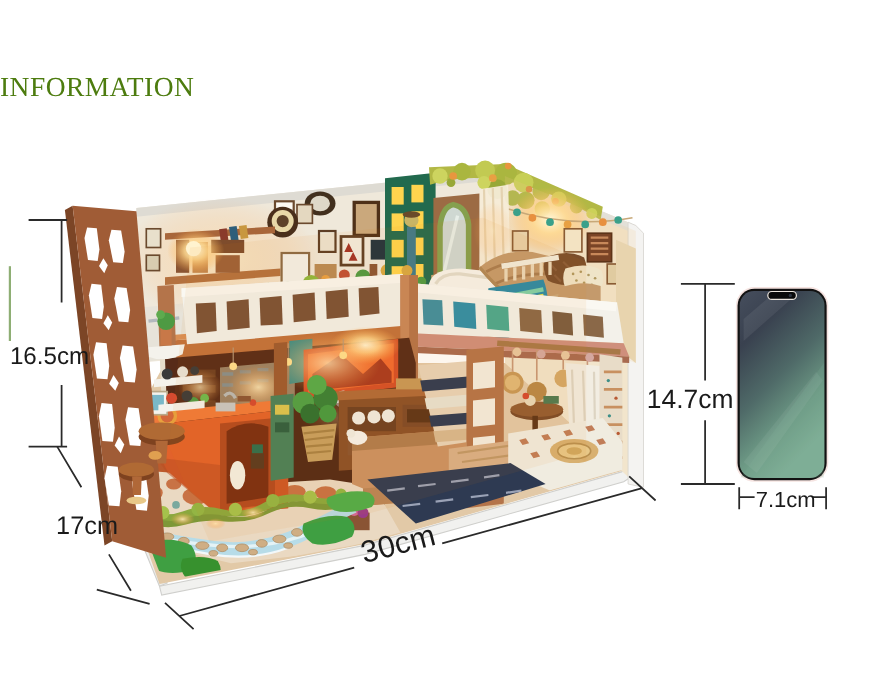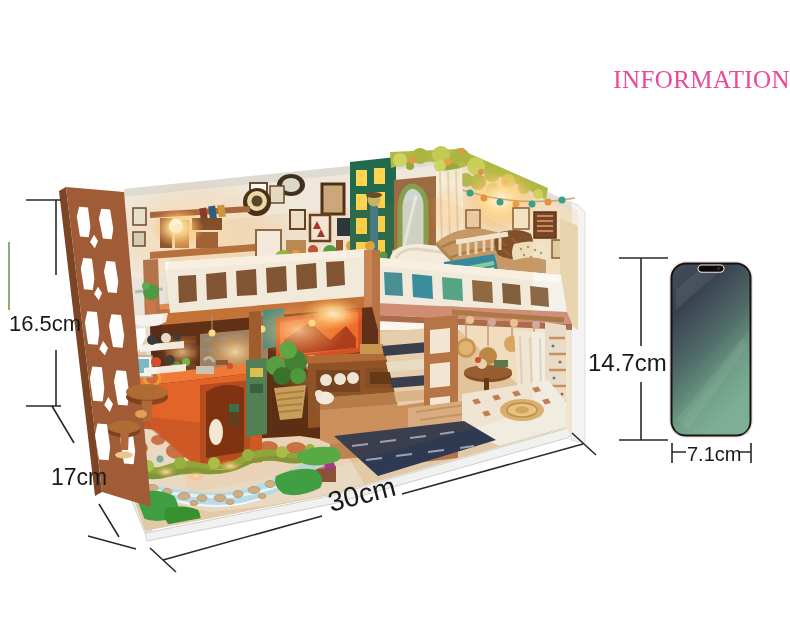--- a/index.html
+++ b/index.html
@@ -1,19 +1,19 @@
 <!DOCTYPE html>
 <html><head>
 <meta charset="utf-8">
 <style>
   html,body{margin:0;padding:0;background:#ffffff;}
   #stage{position:relative;width:790px;height:621px;background:#ffffff;overflow:hidden;
          font-family:"Liberation Sans", sans-serif;}
-  .ttl{position:absolute;left:0;top:66px;width:790px;text-align:right;
-       font-family:"Liberation Serif", serif;font-size:25px;color:#ec4899;letter-spacing:0.4px;}
+  .ttl{position:absolute;left:0;top:66px;width:790px;text-align:left;
+       font-family:"Liberation Serif", serif;font-size:25px;color:#4d7c0f;letter-spacing:0.4px;}
 </style>
 </head>
 <body>
 <div id="stage">
 
   <div class="ttl">INFORMATION</div>
   <svg width="790" height="621" viewBox="0 0 790 621" style="position:absolute;left:0;top:0">
     <defs>
       <linearGradient id="screenG" x1="0" y1="0" x2="0.45" y2="1">
         <stop offset="0" stop-color="#464e5d"></stop>

